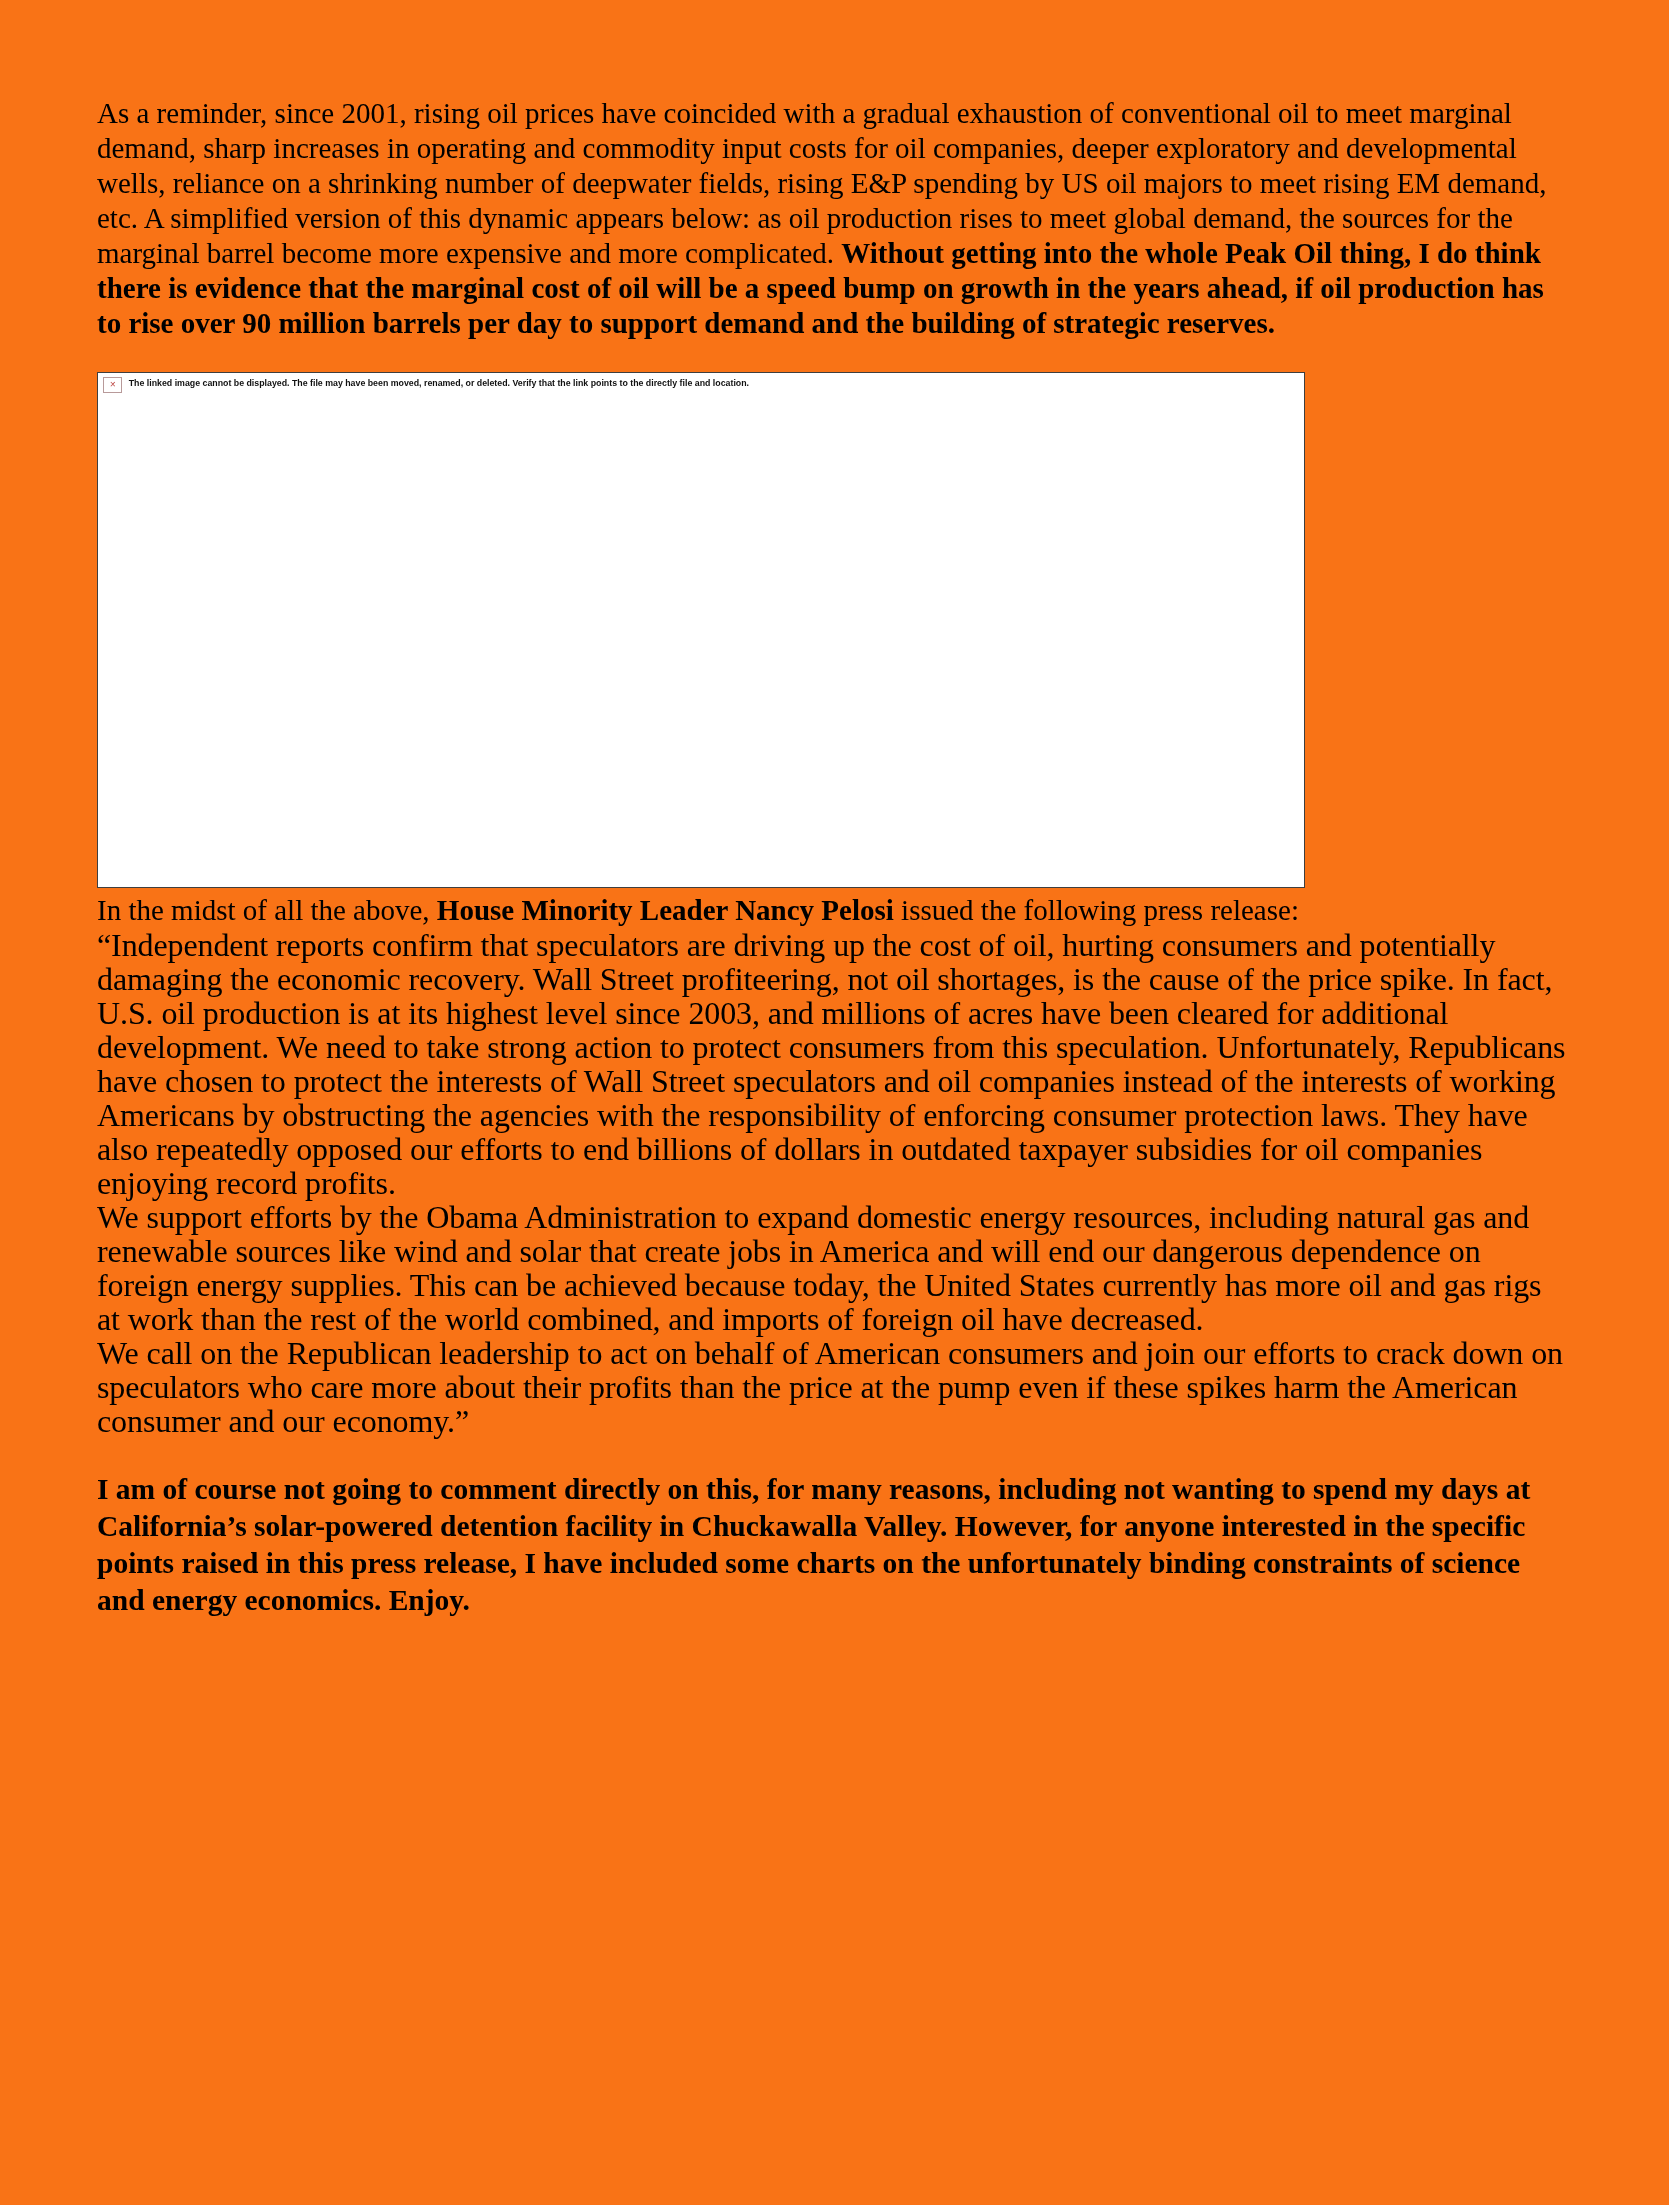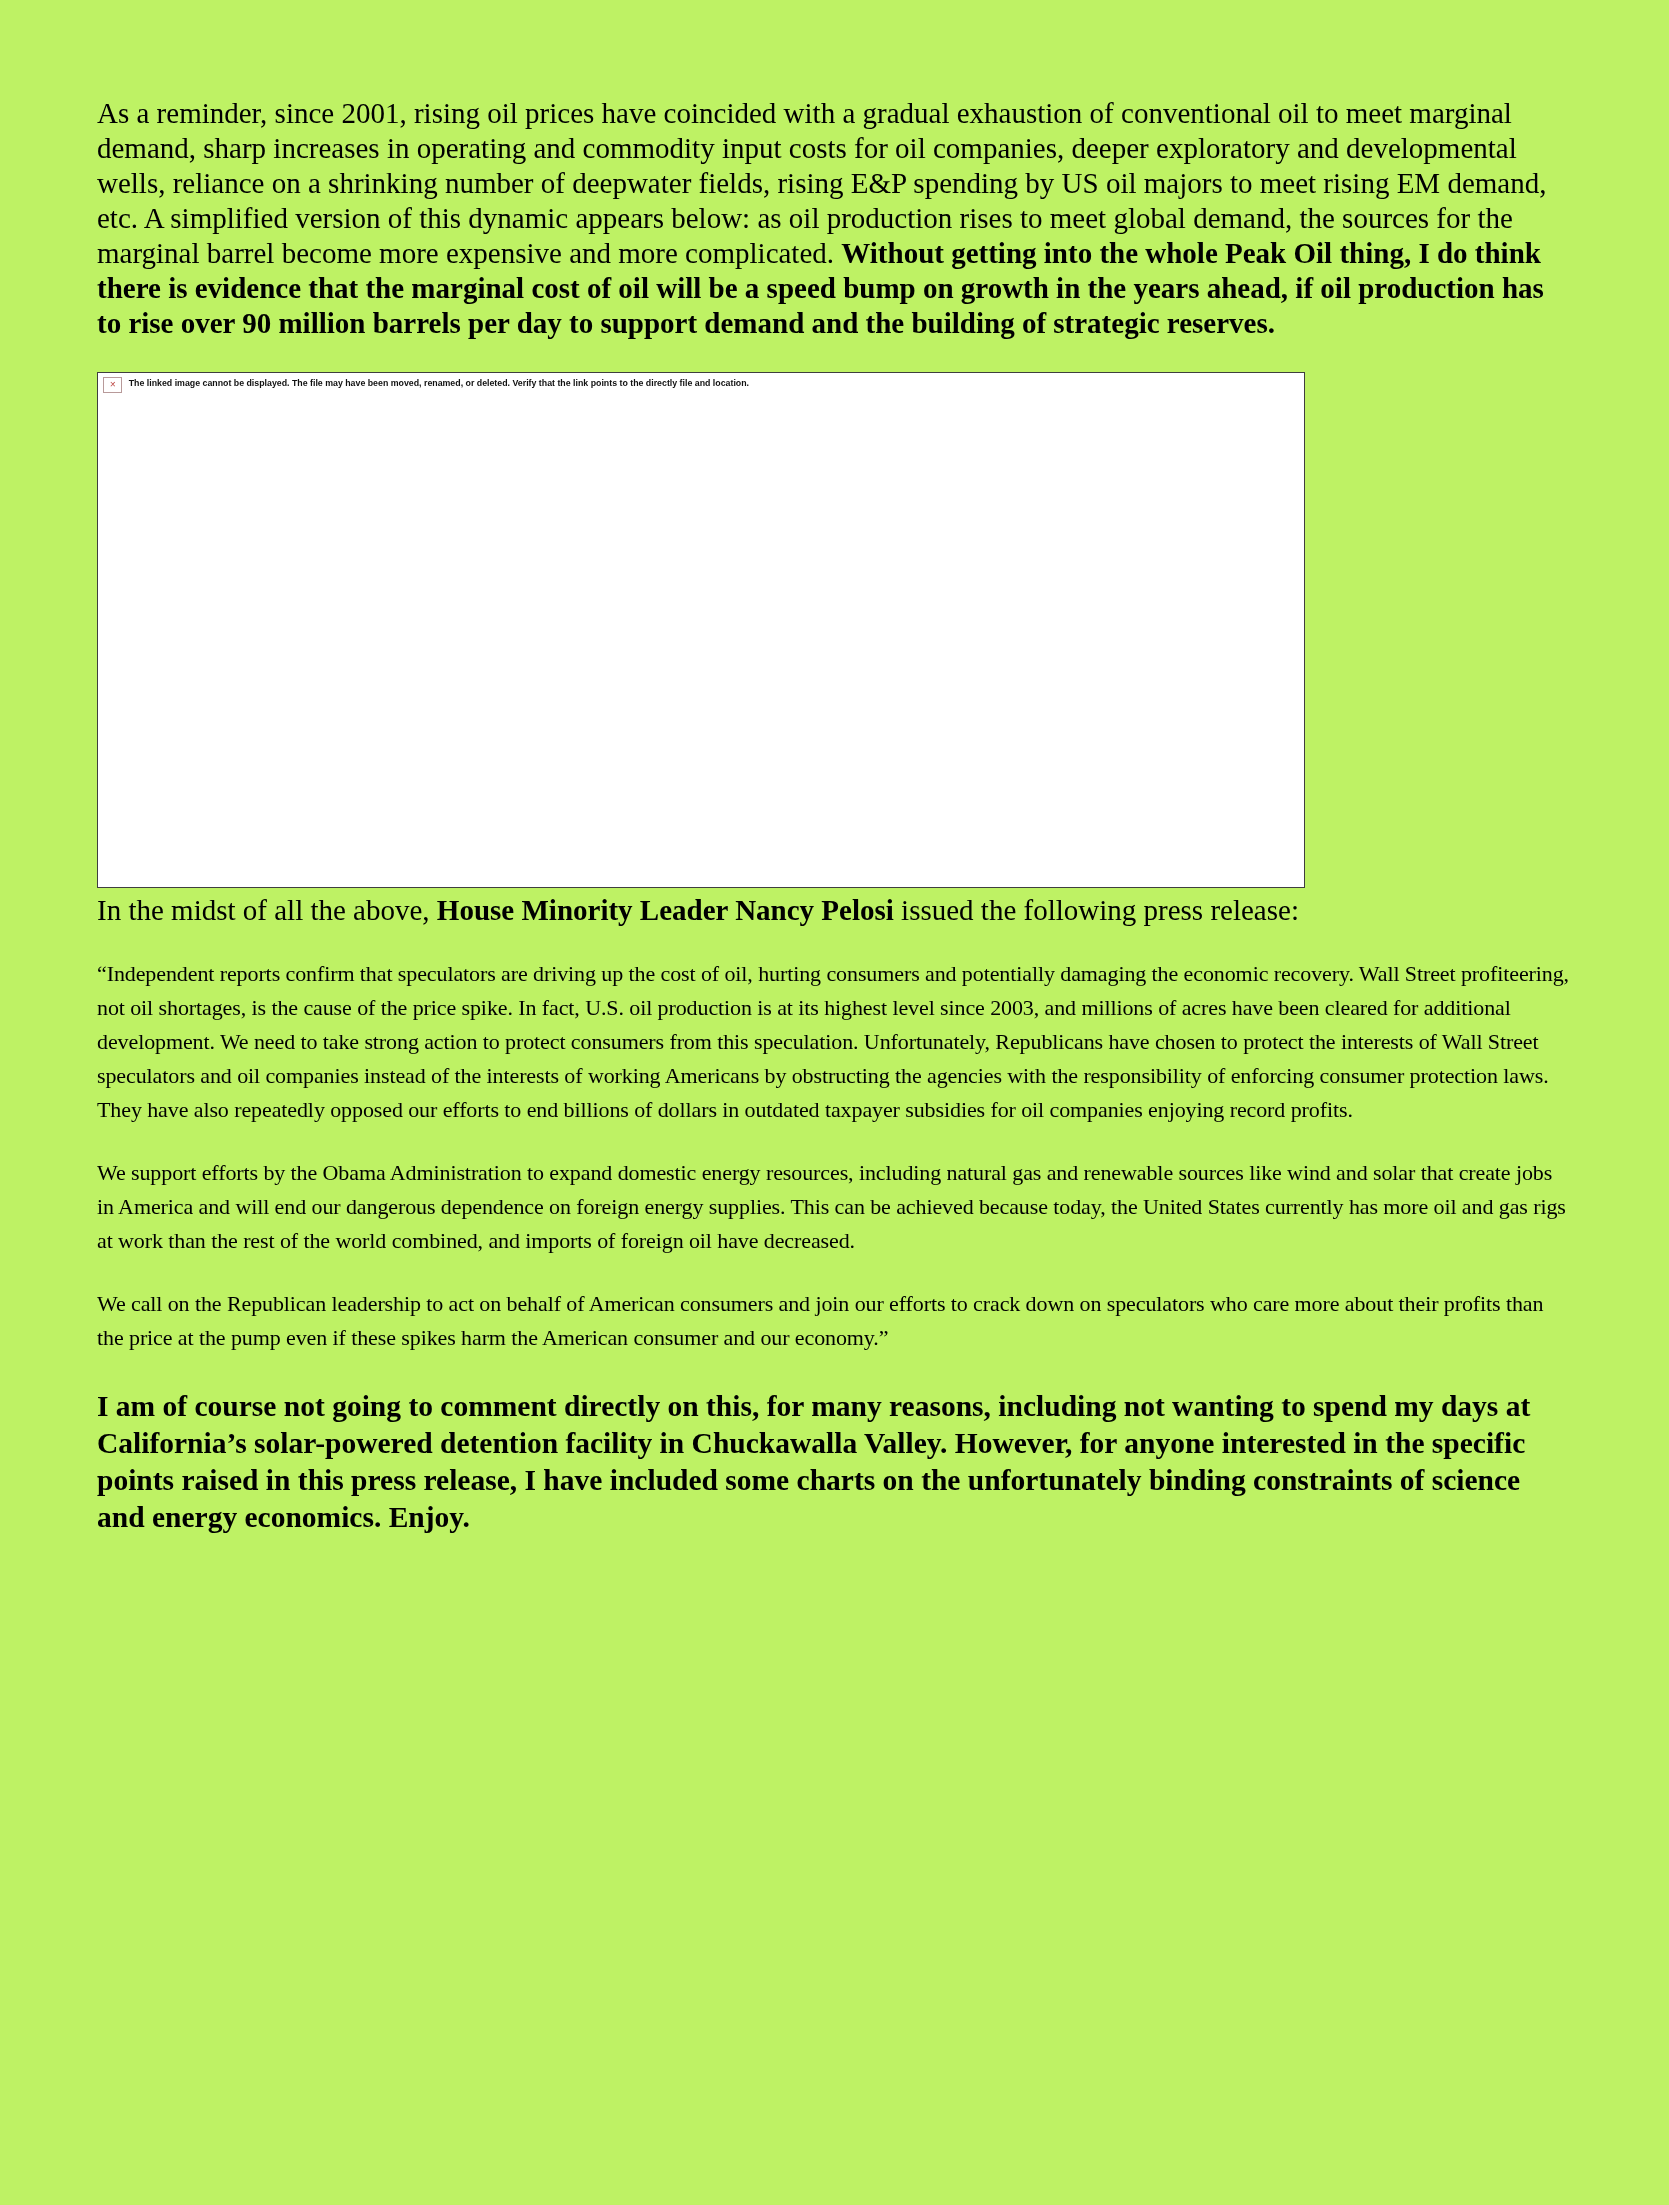--- a/index.html
+++ b/index.html
@@ -4,21 +4,21 @@
 <style>
   html, body {
     margin: 0;
     padding: 0;
     background: #ffffff;
   }
   .page {
     position: relative;
     width: 1669px;
     height: 2205px;
-    background: #bef264;
+    background: #f97316;
     color: #000000;
     font-family: "Liberation Serif", serif;
     overflow: hidden;
   }
   .content {
     position: absolute;
     left: 97px;
     top: 96px;
     width: 1474px;
   }
@@ -72,22 +72,21 @@
     text-decoration: underline;
     text-decoration-thickness: 2px;
     text-underline-offset: 4.6px;
   }
   .section-intro {
     margin-top: 5.2px;
     font-size: 29px;
     line-height: 35px;
   }
   .quote {
-    margin-top: 29px;
-    font-size: 22px;
+    font-size: 32px;
     line-height: 34px;
     letter-spacing: -0.1px;
   }
   .closing {
     margin-top: 33px;
     font-size: 29.5px;
     line-height: 37px;
     font-weight: bold;
   }
   .footer {

